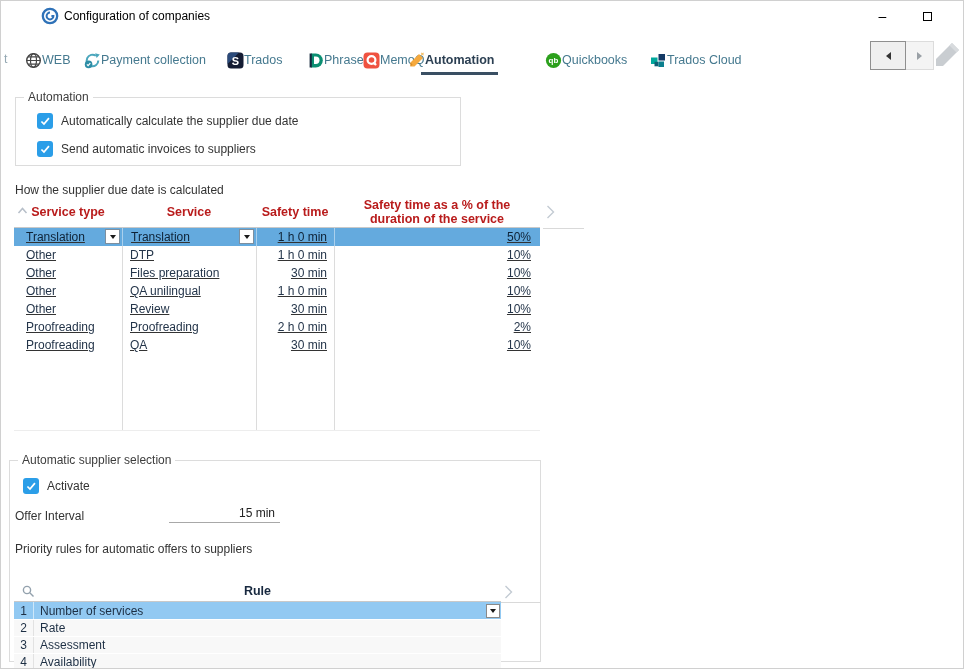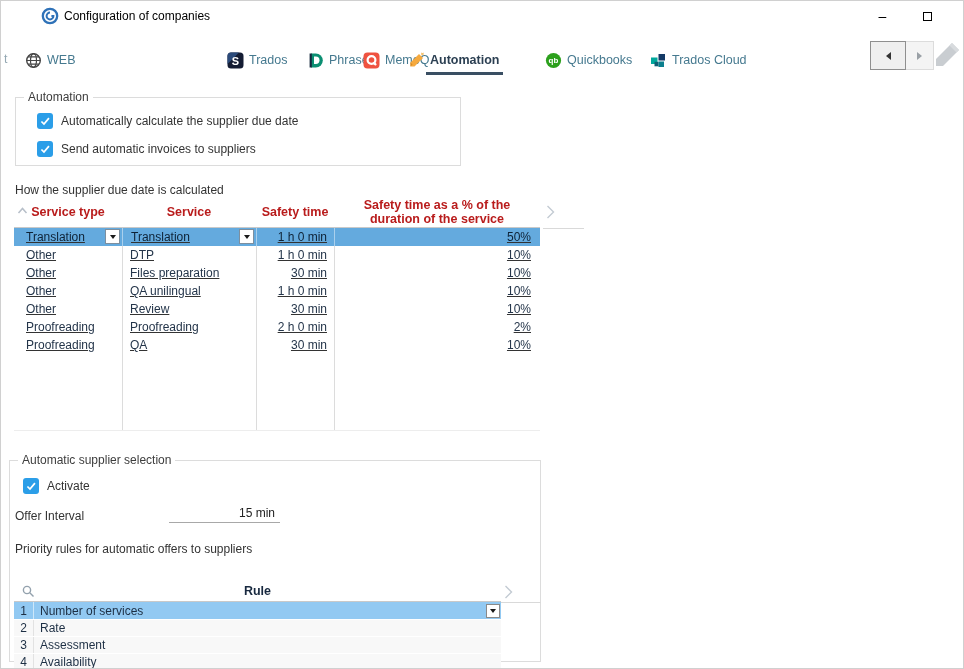--- a/index.html
+++ b/index.html
@@ -13,21 +13,21 @@
   
   .titlebar { position:absolute; left:0; top:0; width:100%; height:30px; background:#fff;margin-left:32px; }
   .app-icon { position:absolute; left:8px; top:6px; width:18px; height:18px; }
   .title-text { position:absolute; left:31px; top:0; line-height:30px; font-size:12px; color:#000; }
   .win-controls { position:absolute; right:0; top:0; height:30px; display:flex; }
   .win-btn { width:45px; height:30px; display:flex; align-items:center; justify-content:center; color:#000; font-size:14px; }
   .max-glyph { width:9px; height:9px; border:1px solid #000; display:inline-block; }
   
   .tabbar { position:absolute; left:0; top:38px; width:100%; height:40px; background:#fff; }
   .tab-overflow { position:absolute; left:3px; top:13px; color:#93a7b2; font-size:12.5px; }
-  .tab { position:absolute; top:8px; height:26px; display:flex; align-items:center; gap:5px;
+  .tab { position:absolute; top:8px; height:26px; display:flex; align-items:center; 
          color:#45798f; font-size:12.5px; white-space:nowrap; cursor:default; }
   .tab .tlabel { position:relative; }
   .tab.selected { color:#2b3f52; font-weight:bold; }
   .tab.selected .tlabel::after { content:""; position:absolute; left:-4px; right:-4px; bottom:-8px; height:3px; background:#3a4f63; }
   .ticon { width:17px; height:17px; flex:0 0 auto; display:block; }
   .nav-group { position:absolute; left:869px; top:2px; height:30px; display:flex; }
   .nav-btn { width:36px; height:29px; background:#efefef; border:1px solid #8f8f8f; display:flex; align-items:center; justify-content:center; }
   .nav-btn.right { width:28px; background:#f4f4f4; border:1px solid #dcdcdc; border-left:none; }
   .arrow-left { width:0; height:0; border-top:4px solid transparent; border-bottom:4px solid transparent; border-right:5px solid #333; }
   .arrow-right { width:0; height:0; border-top:4px solid transparent; border-bottom:4px solid transparent; border-left:5px solid #9aa0a6; }
@@ -108,20 +108,29 @@
 
     <div class="tab" style="left:24px">
       <svg class="ticon" viewBox="0 0 17 17">
         <circle cx="8.5" cy="8.5" r="6.8" fill="none" stroke="#454545" stroke-width="1.4"></circle>
         <ellipse cx="8.5" cy="8.5" rx="3" ry="6.8" fill="none" stroke="#454545" stroke-width="1.2"></ellipse>
         <path d="M1.7 8.5 h13.6 M3 4.8 h11 M3 12.2 h11" fill="none" stroke="#454545" stroke-width="1.2"></path>
       </svg>
       <span class="tlabel">WEB</span>
     </div>
 
+    <div class="tab" style="left:83px">
+      <svg class="ticon" viewBox="0 0 17 17">
+        <path d="M14.3 8.5 a5.8 5.8 0 1 1 -2.4 -4.7" fill="none" stroke="#4aa6bc" stroke-width="2"></path>
+        <polygon points="11.2,1.2 15.8,2.4 12.6,5.9" fill="#4aa6bc"></polygon>
+        <circle cx="4.6" cy="12.4" r="3.8" fill="#2e8da6"></circle>
+        <path d="M2.9 12.4 l1.2 1.2 2.2-2.5" fill="none" stroke="#fff" stroke-width="1.2"></path>
+      </svg>
+      <span class="tlabel">Payment collection</span>
+    </div>
 
     <div class="tab" style="left:226px">
       <svg class="ticon" viewBox="0 0 17 17">
         <rect x="0.5" y="0.5" width="16" height="16" rx="3.5" fill="#141c33"></rect>
         <path d="M0.5 12 L12 0.5 H4 a3.5 3.5 0 0 0 -3.5 3.5 z" fill="#2b4a7a"></path>
         <text x="8.5" y="12.6" font-size="11" font-weight="bold" fill="#fff" text-anchor="middle">S</text>
       </svg>
       <span class="tlabel">Trados</span>
     </div>
 

